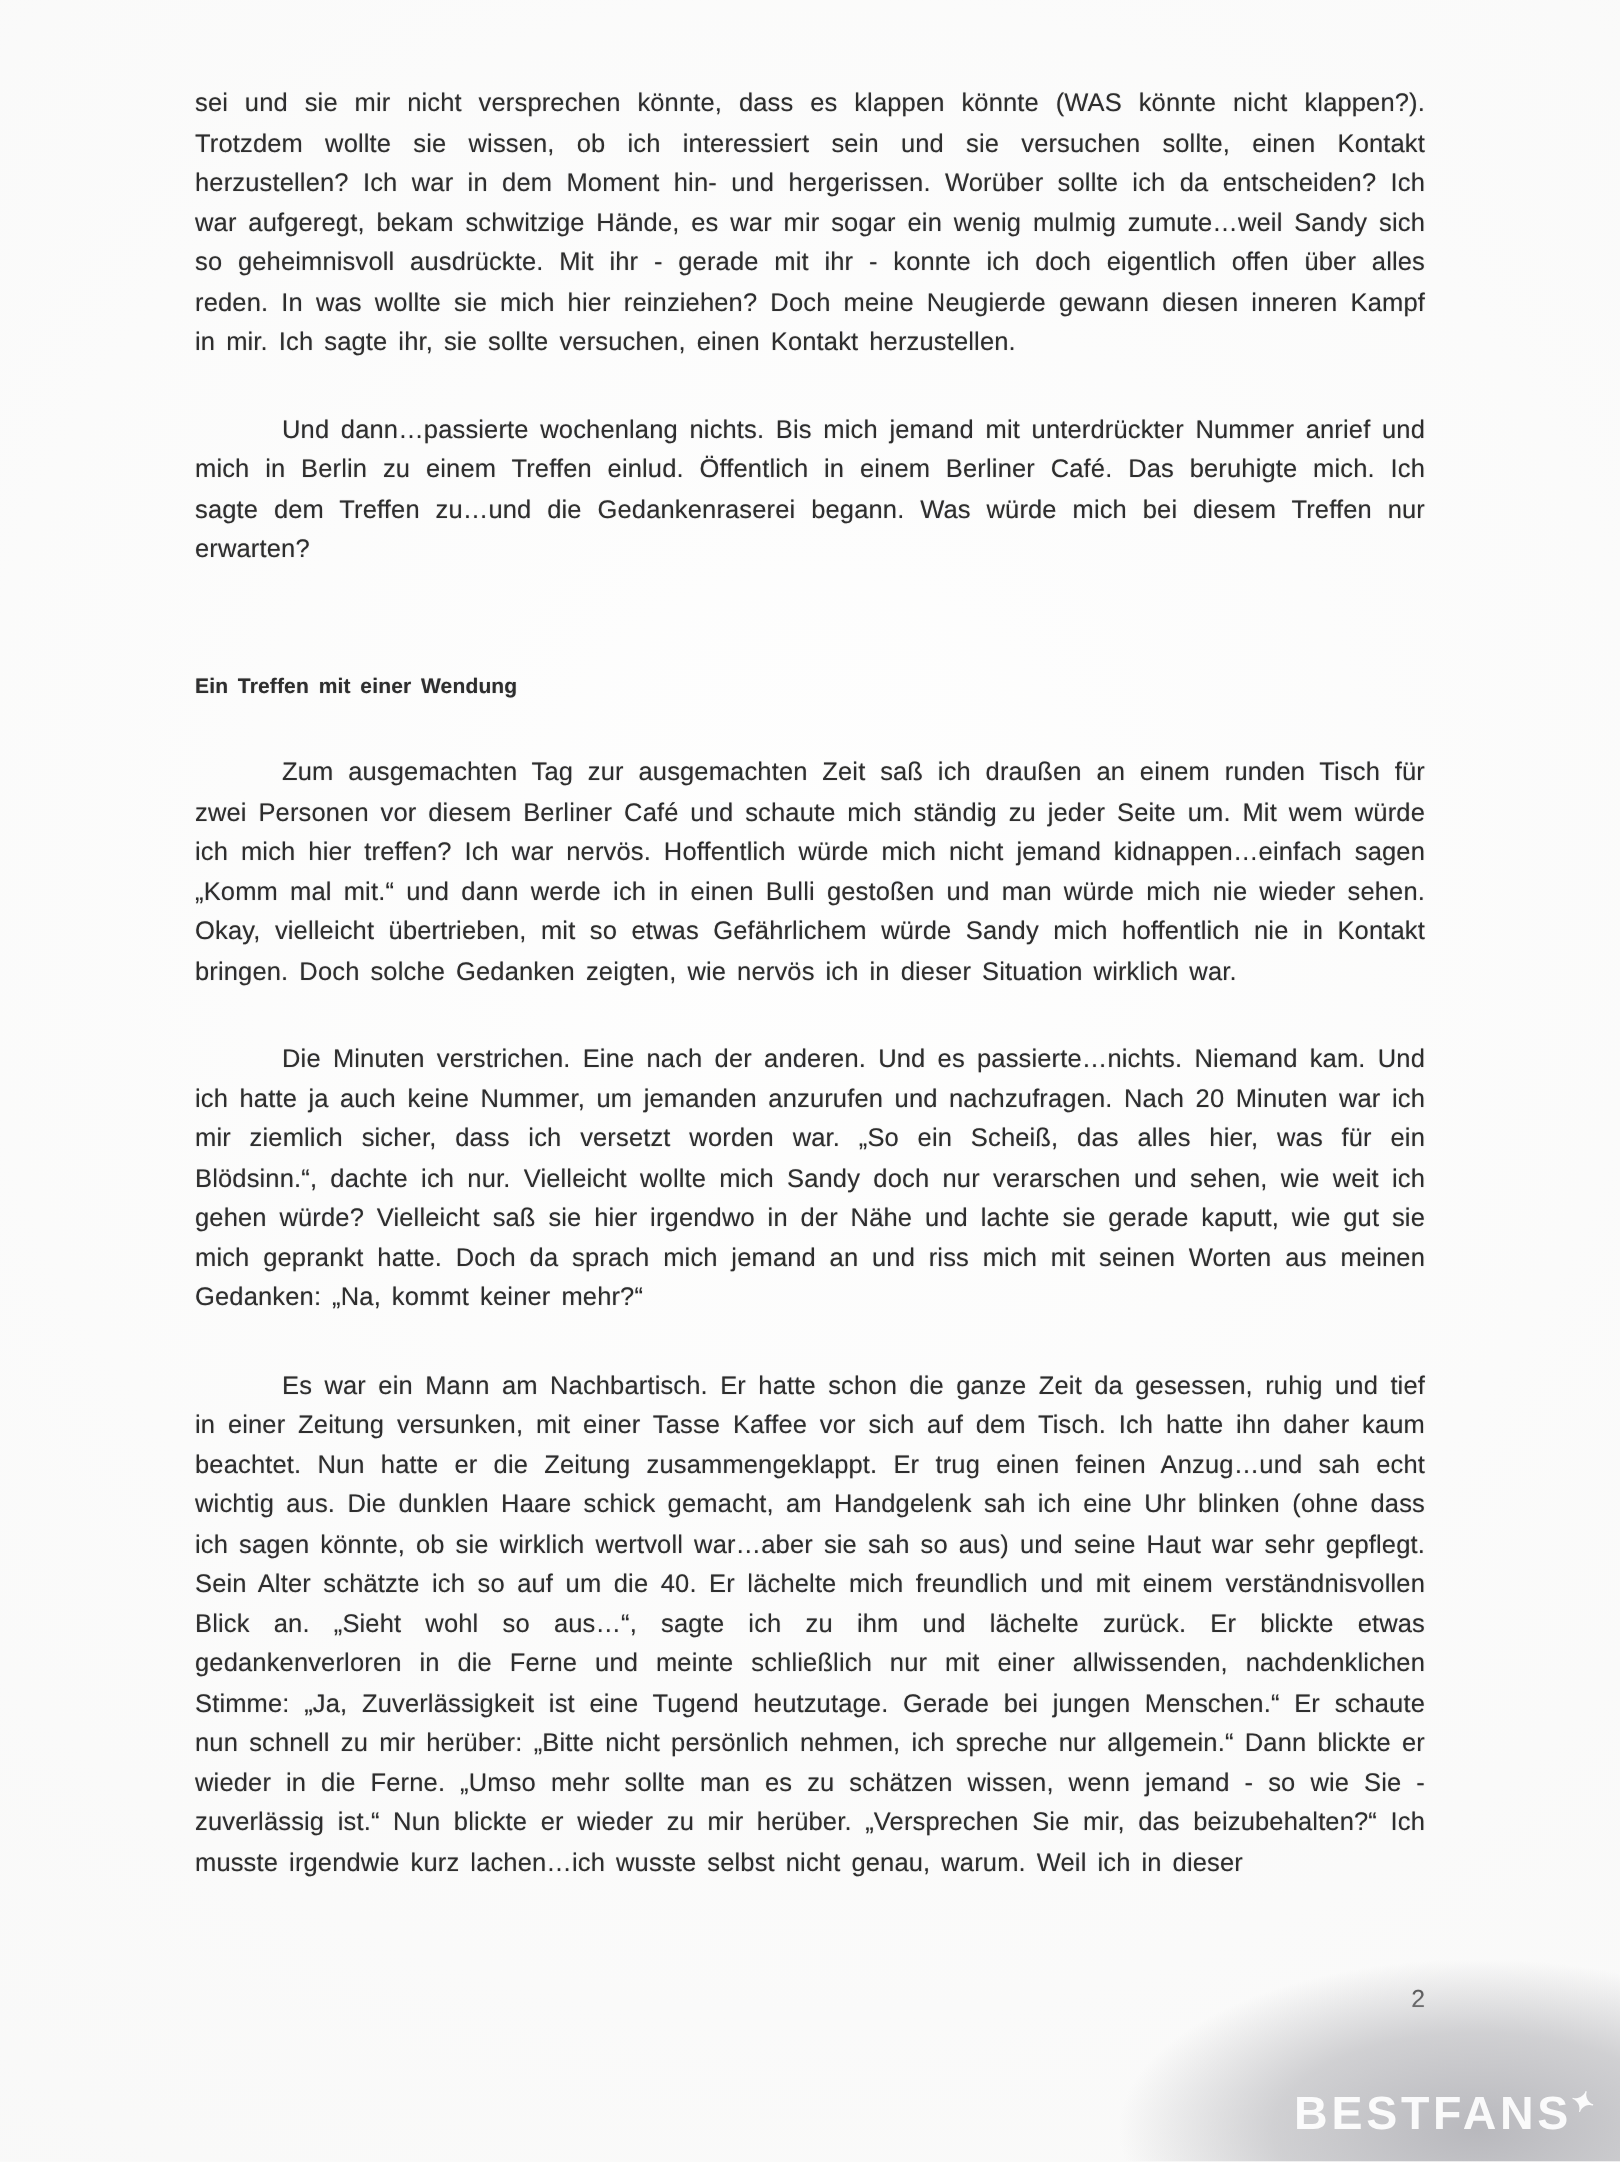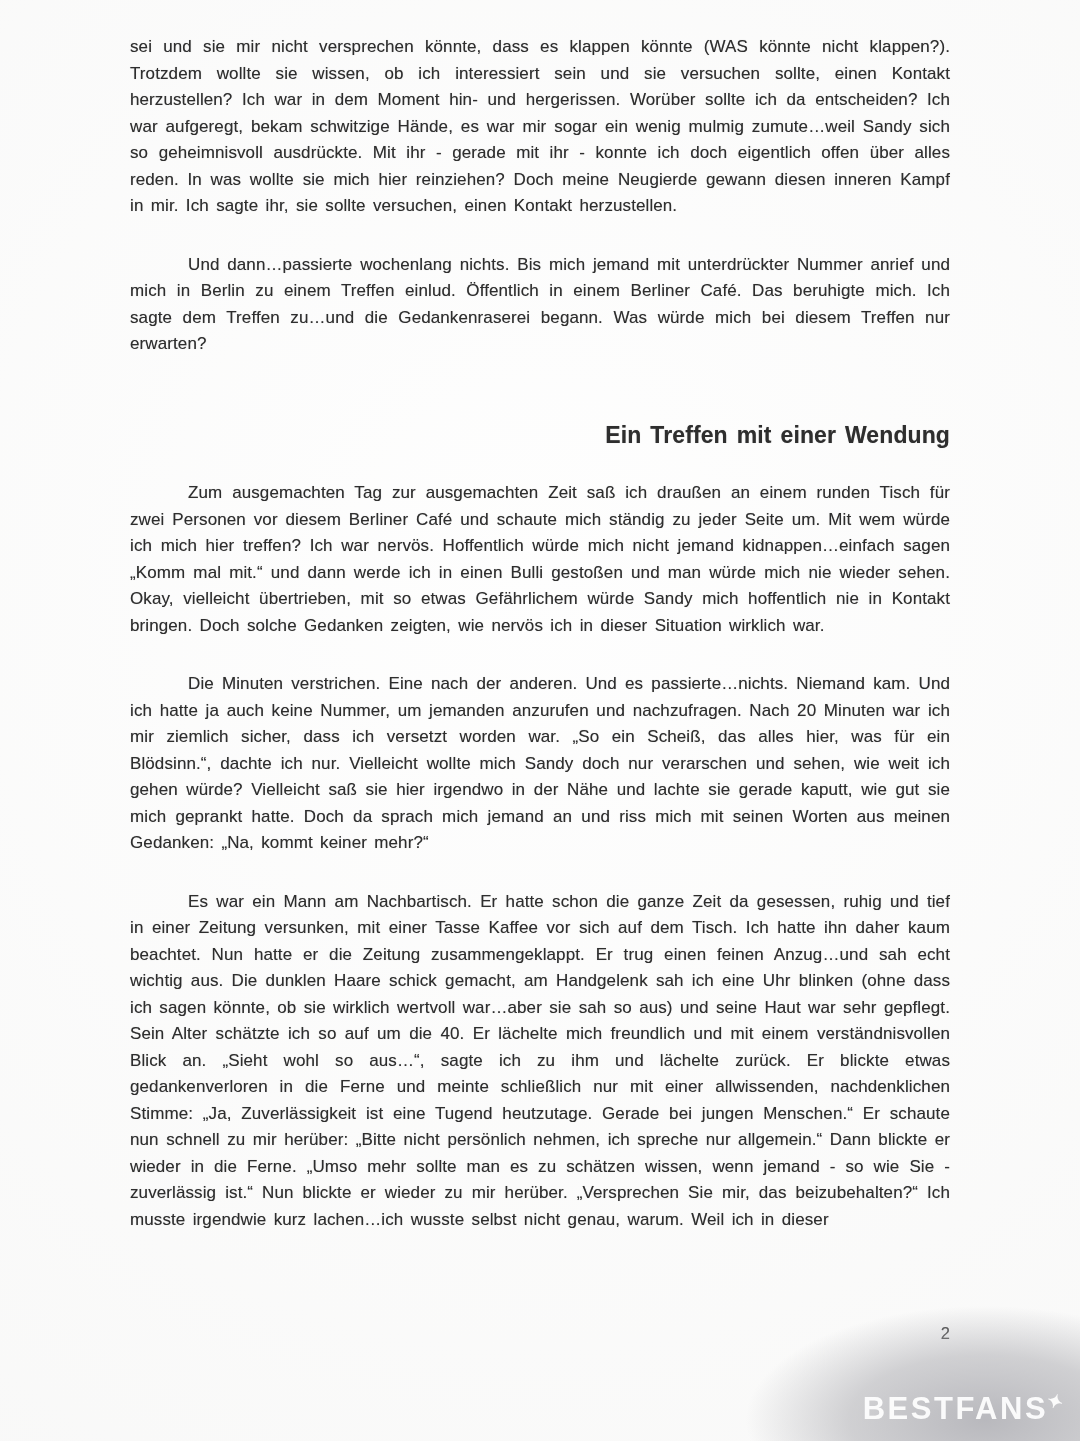--- a/index.html
+++ b/index.html
@@ -18,43 +18,43 @@
   .scan-surface {
     position: absolute;
     inset: 0;
     background:
       radial-gradient(130% 100% at 50% 40%, rgba(255,255,255,0.8) 0%, rgba(240,240,240,0.35) 100%);
     pointer-events: none;
   }
   .page-text {
     position: absolute;
     left: 130px;
-    top: 34px;
+    top: 56px;
     width: 820px;
     color: #2e2e2e;
     font-size: 17px;
     line-height: 26.5px;
     text-align: justify;
     letter-spacing: 0.1px;
     word-spacing: 2.5px;
     text-shadow: 0 0 0.7px rgba(45,45,45,0.45);
     filter: blur(0.25px);
   }
   .para {
     margin: 0 0 24px 0;
   }
   .para.indent {
     text-indent: 58px;
     margin-top: 32px;
   }
   .section-heading {
     font-weight: bold;
-    font-size: 23px;
+    font-size: 14px;
     margin: 64px 0 26px 0;
-    text-align: right;
+    text-align: left;
     letter-spacing: 0.1px;
   }
   .page-number {
     position: absolute;
     left: 130px;
     top: 1324px;
     width: 820px;
     text-align: right;
     font-size: 16.5px;
     color: #3a3a3a;

